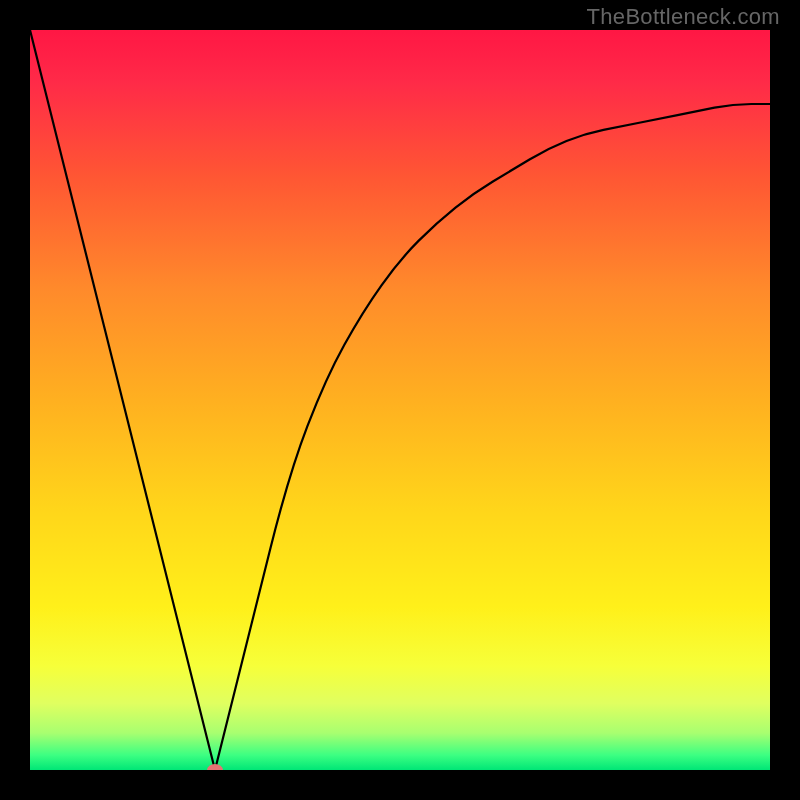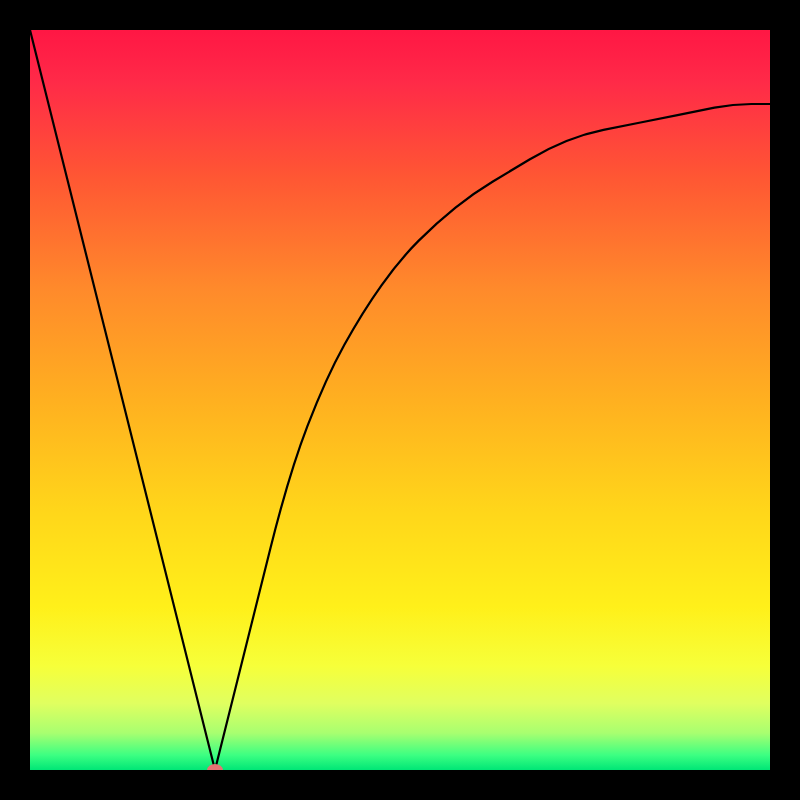--- a/index.html
+++ b/index.html
@@ -34,20 +34,21 @@
     font-size: 22px;
     letter-spacing: 0.3px;
     user-select: none;
     font-weight: 500;
   }
 </style>
 </head>
 <body>
 
 <div class="frame">
+  <div class="watermark">TheBottleneck.com</div>
   <div class="plot-area">
     <svg id="chart-svg" width="740" height="740" viewBox="0 0 740 740" preserveAspectRatio="none">
       <defs>
         <linearGradient id="bg-grad" x1="0" y1="0" x2="0" y2="1">
             <stop offset="0%" stop-color="#ff1744"></stop>
             <stop offset="7.000000000000001%" stop-color="#ff2a48"></stop>
             <stop offset="20%" stop-color="#ff5733"></stop>
             <stop offset="35%" stop-color="#ff8a2b"></stop>
             <stop offset="50%" stop-color="#ffb020"></stop>
             <stop offset="65%" stop-color="#ffd61a"></stop>

